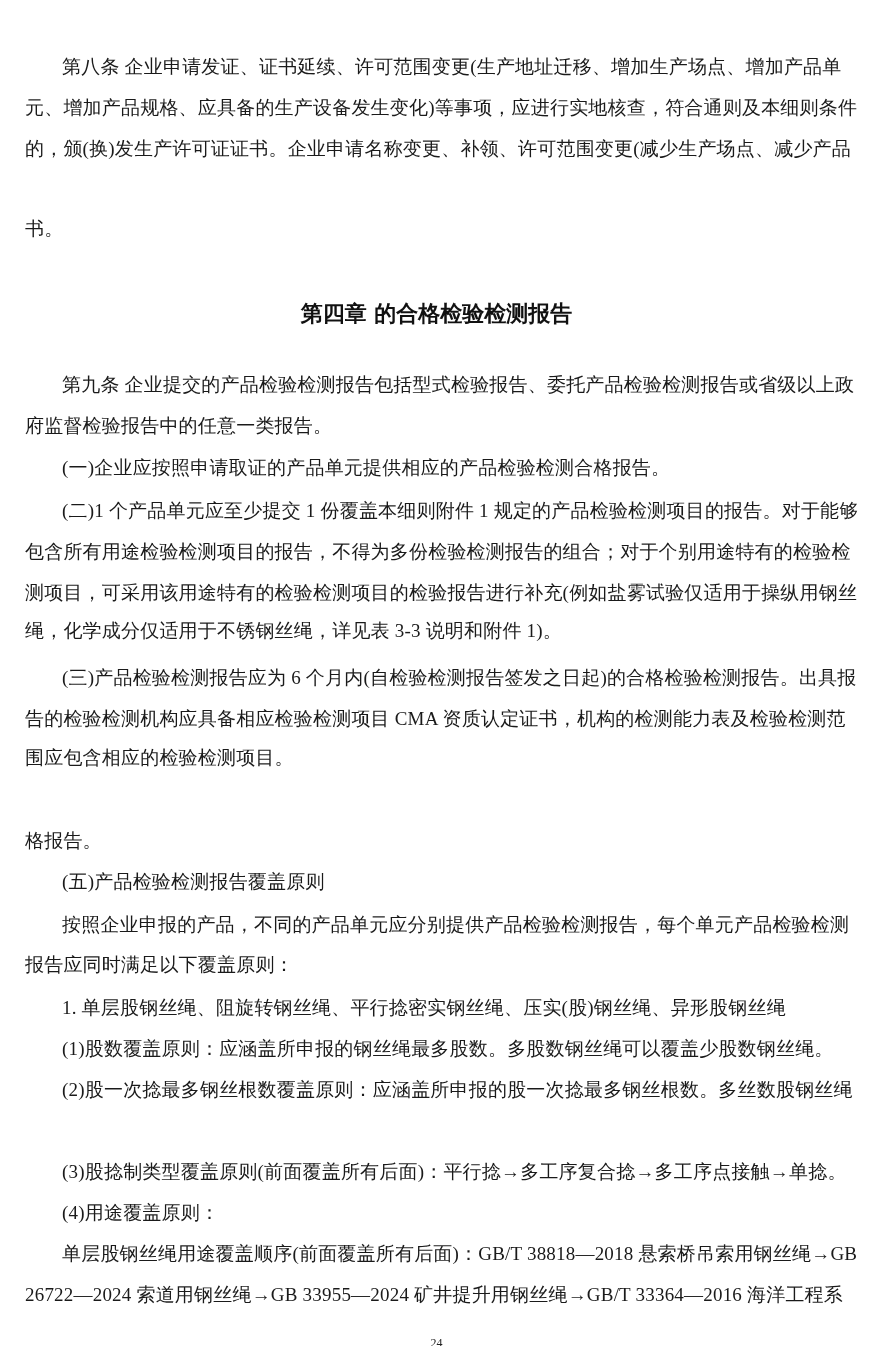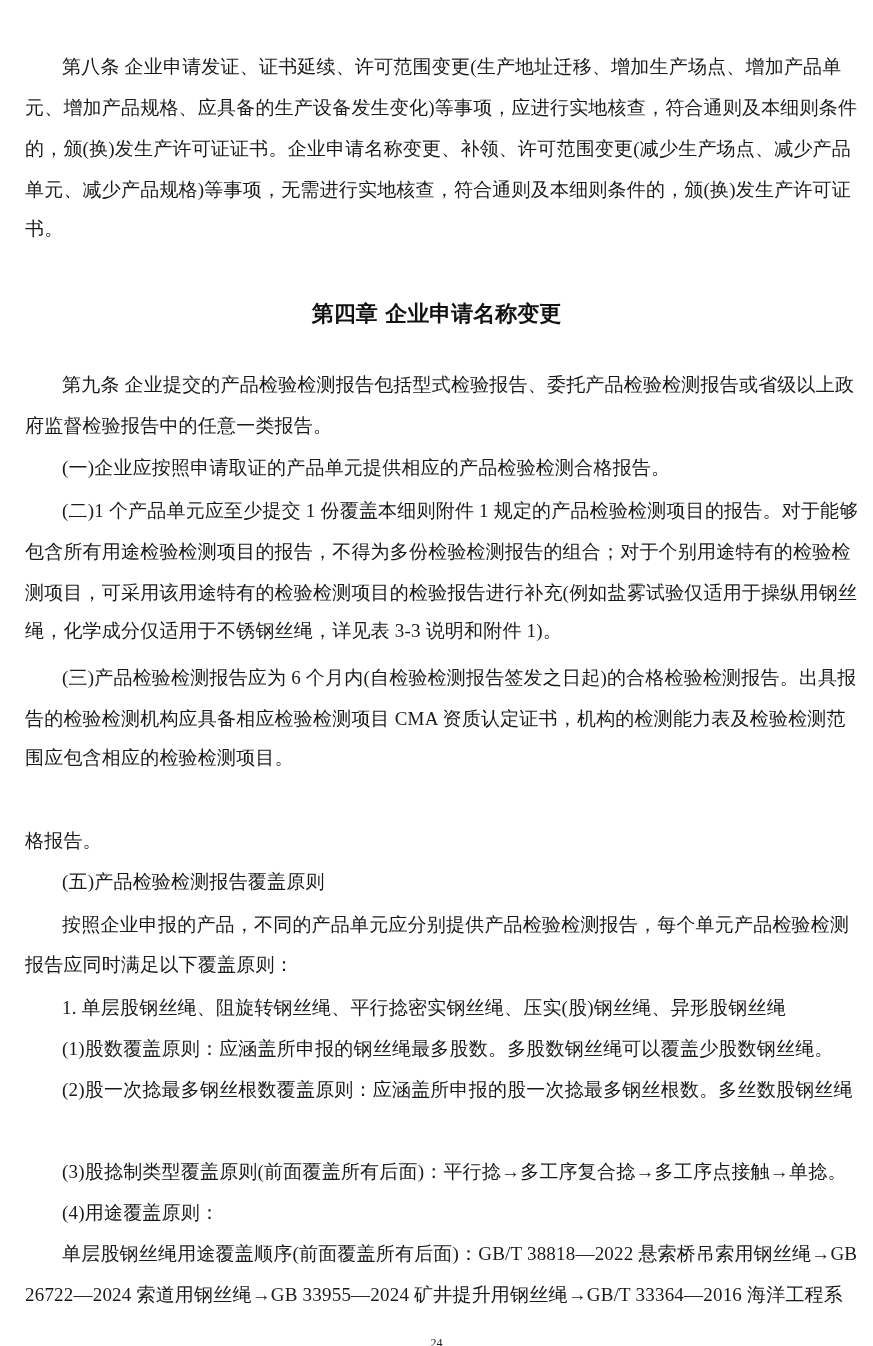--- a/index.html
+++ b/index.html
@@ -20,24 +20,23 @@
                        margin-right: 6px; }
   </style>
 </head>
 <body>
 
 <div class="page">
 
   <div class="line indent" style="top:39px">第八条  企业申请发证、证书延续、许可范围变更(生产地址迁移、增加生产场点、增加产品单</div>
   <div class="line" style="top:80px">元、增加产品规格、应具备的生产设备发生变化)等事项，应进行实地核查，符合通则及本细则条件</div>
   <div class="line" style="top:121px">的，颁(换)发生产许可证证书。企业申请名称变更、补领、许可范围变更(减少生产场点、减少产品</div>
-  <div class="line" style="top:162px">单元、减少产品规格)等事项，无需进行实地核查，符合通则及本细则条件的，颁(换)发生产许可证</div>
   <div class="line" style="top:201px">书。</div>
 
-  <div class="heading">第四章  企业申请名称变更</div>
+  <div class="heading">第四章  的合格检验检测报告</div>
 
   <div class="line indent" style="top:357px">第九条  企业提交的产品检验检测报告包括型式检验报告、委托产品检验检测报告或省级以上政</div>
   <div class="line" style="top:398px">府监督检验报告中的任意一类报告。</div>
 
   <div class="line indent" style="top:440px">(一)企业应按照申请取证的产品单元提供相应的产品检验检测合格报告。</div>
 
   <div class="line indent" style="top:483px">(二)1 个产品单元应至少提交 1 份覆盖本细则附件 1 规定的产品检验检测项目的报告。对于能够</div>
   <div class="line" style="top:524px">包含所有用途检验检测项目的报告，不得为多份检验检测报告的组合；对于个别用途特有的检验检</div>
   <div class="line" style="top:565px">测项目，可采用该用途特有的检验检测项目的检验报告进行补充(例如盐雾试验仅适用于操纵用钢丝</div>
   <div class="line" style="top:603px">绳，化学成分仅适用于不锈钢丝绳，详见表 3-3 说明和附件 1)。</div>
@@ -50,21 +49,21 @@
 
   <div class="line indent" style="top:854px">(五)产品检验检测报告覆盖原则</div>
   <div class="line indent" style="top:897px">按照企业申报的产品，不同的产品单元应分别提供产品检验检测报告，每个单元产品检验检测</div>
   <div class="line" style="top:937px">报告应同时满足以下覆盖原则：</div>
 
   <div class="line indent" style="top:980px">1. 单层股钢丝绳、阻旋转钢丝绳、平行捻密实钢丝绳、压实(股)钢丝绳、异形股钢丝绳</div>
   <div class="line indent" style="top:1021px">(1)股数覆盖原则：应涵盖所申报的钢丝绳最多股数。多股数钢丝绳可以覆盖少股数钢丝绳。</div>
   <div class="line indent" style="top:1062px">(2)股一次捻最多钢丝根数覆盖原则：应涵盖所申报的股一次捻最多钢丝根数。多丝数股钢丝绳</div>
   <div class="line indent" style="top:1144px">(3)股捻制类型覆盖原则(前面覆盖所有后面)：平行捻→多工序复合捻→多工序点接触→单捻。</div>
   <div class="line indent" style="top:1185px">(4)用途覆盖原则：</div>
-  <div class="line indent" style="top:1226px">单层股钢丝绳用途覆盖顺序(前面覆盖所有后面)：GB/T 38818—2022  悬索桥吊索用钢丝绳→GB</div>
+  <div class="line indent" style="top:1226px">单层股钢丝绳用途覆盖顺序(前面覆盖所有后面)：GB/T 38818—2018  悬索桥吊索用钢丝绳→GB</div>
   <div class="line" style="top:1267px">26722—2024  索道用钢丝绳→GB 33955—2024  矿井提升用钢丝绳→GB/T 33364—2016  海洋工程系</div>
 
   <div class="watermark">
     <svg class="logo" viewBox="0 0 26 16">
       <path d="M3 2 L3 14 M3 8 Q8 15 13 9" stroke="#d6d6d6" stroke-width="2" fill="none"></path>
       <circle cx="16" cy="4" r="3" stroke="#d6d6d6" stroke-width="1.5" fill="none"></circle>
       <circle cx="22" cy="4" r="3" stroke="#d6d6d6" stroke-width="1.5" fill="none"></circle>
     </svg><span>大数跨境</span>
   </div>
   <div class="page-num">24</div>

